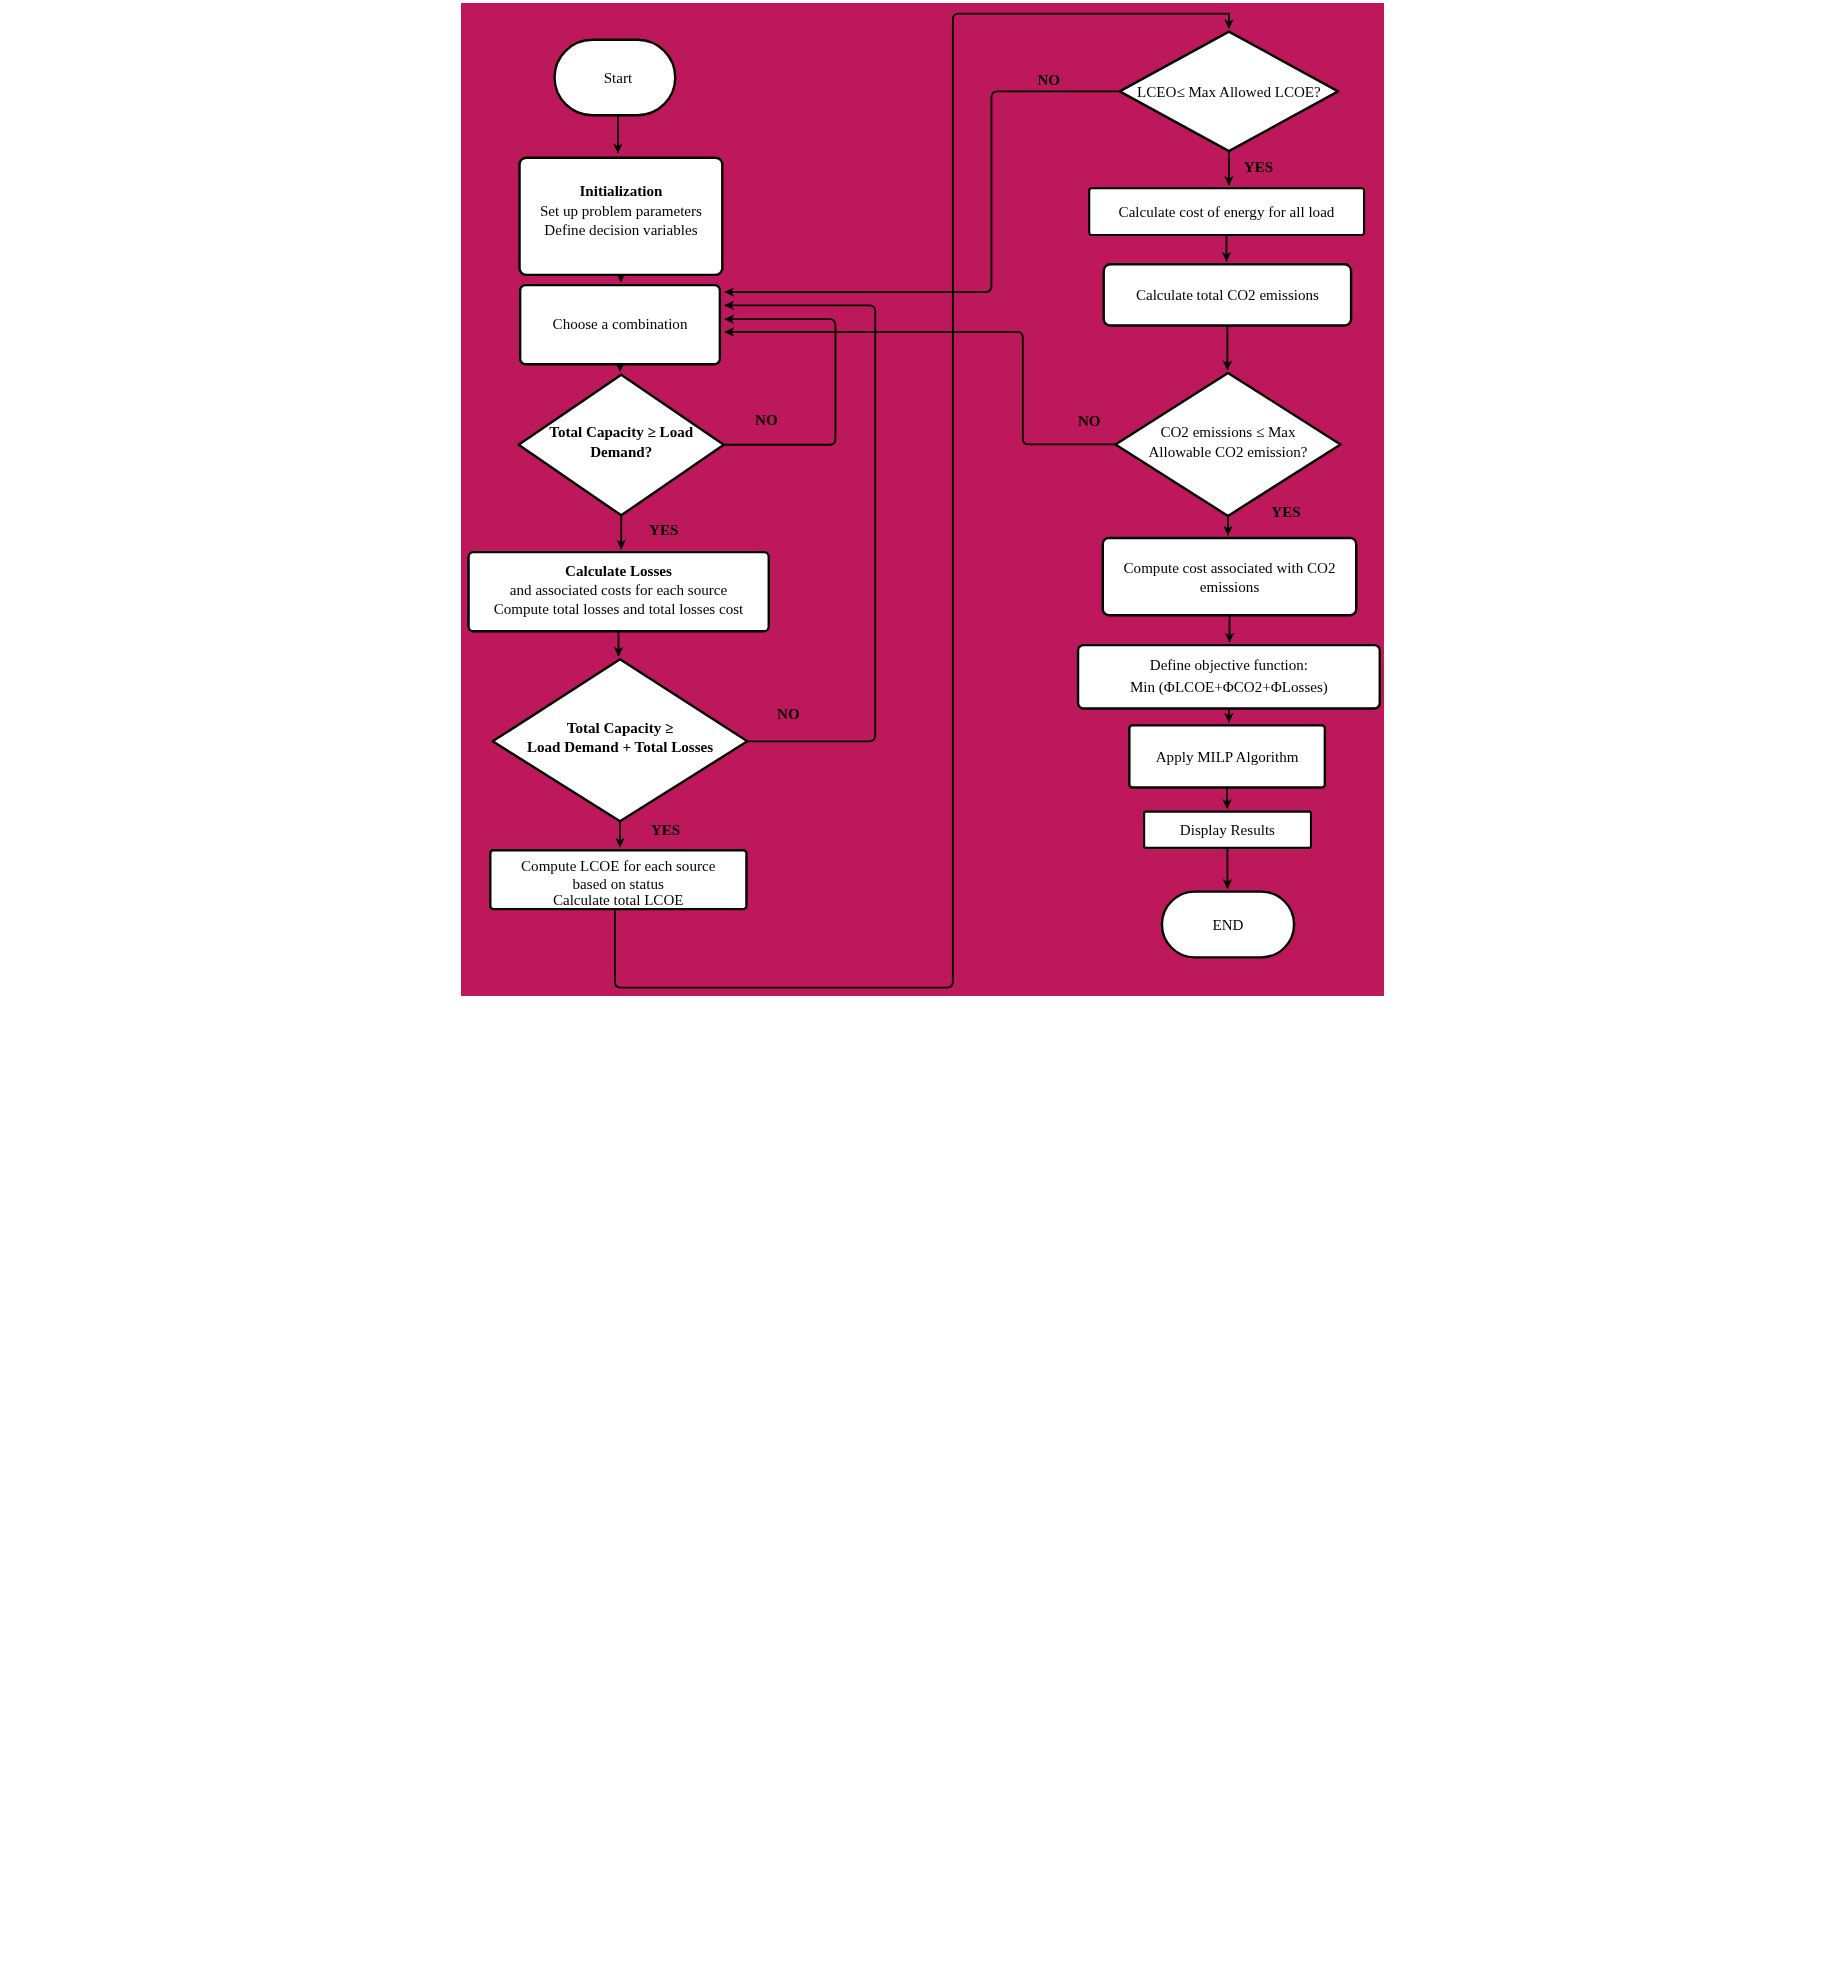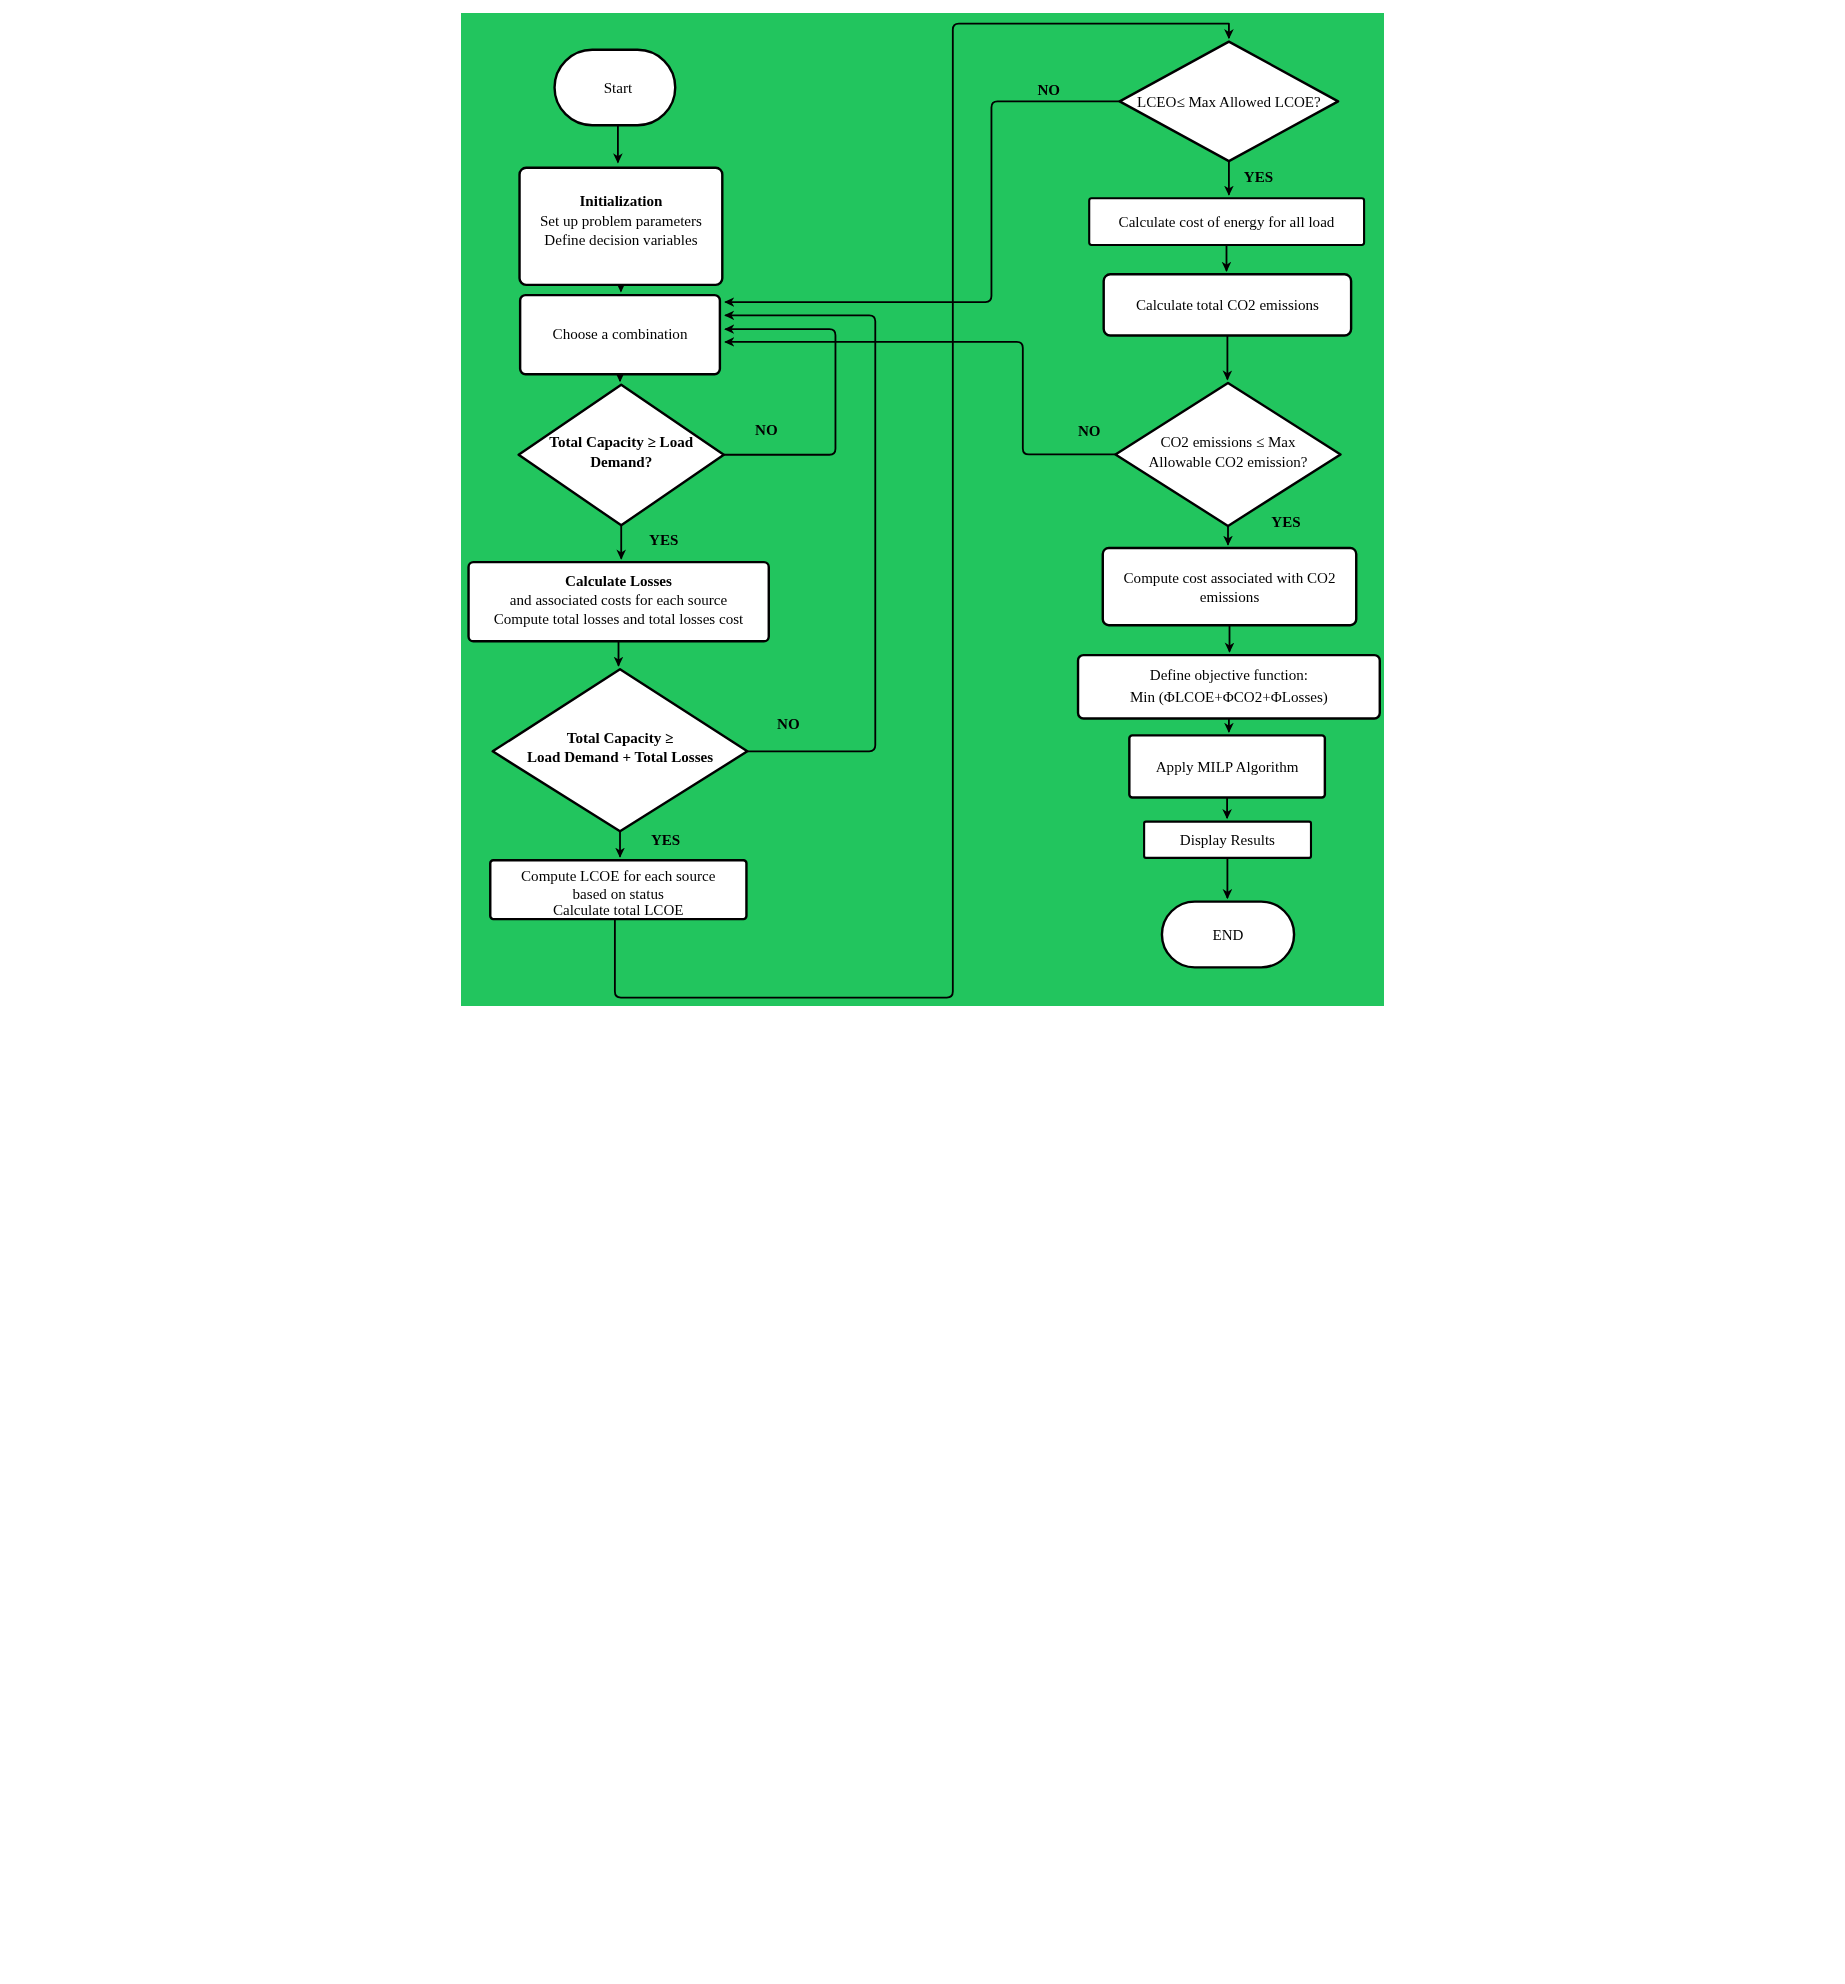--- a/index.html
+++ b/index.html
@@ -4,22 +4,22 @@
 <style>
   html, body {
     margin: 0;
     padding: 0;
     background: #ffffff;
     font-family: "Liberation Serif", serif;
   }
   .page {
     width: 100%;
     max-width: 923px;
-    margin: 13px auto;
-    background: #22c55e;
+    margin: 3px auto;
+    background: #be185d;
   }
   svg { display: block; width: 100%; height: auto; }
   .shape {
     fill: #ffffff;
     stroke: #000000;
     stroke-width: 8;
     stroke-linejoin: round;
   }
   .thin { stroke-width: 7; }
   .conn {

